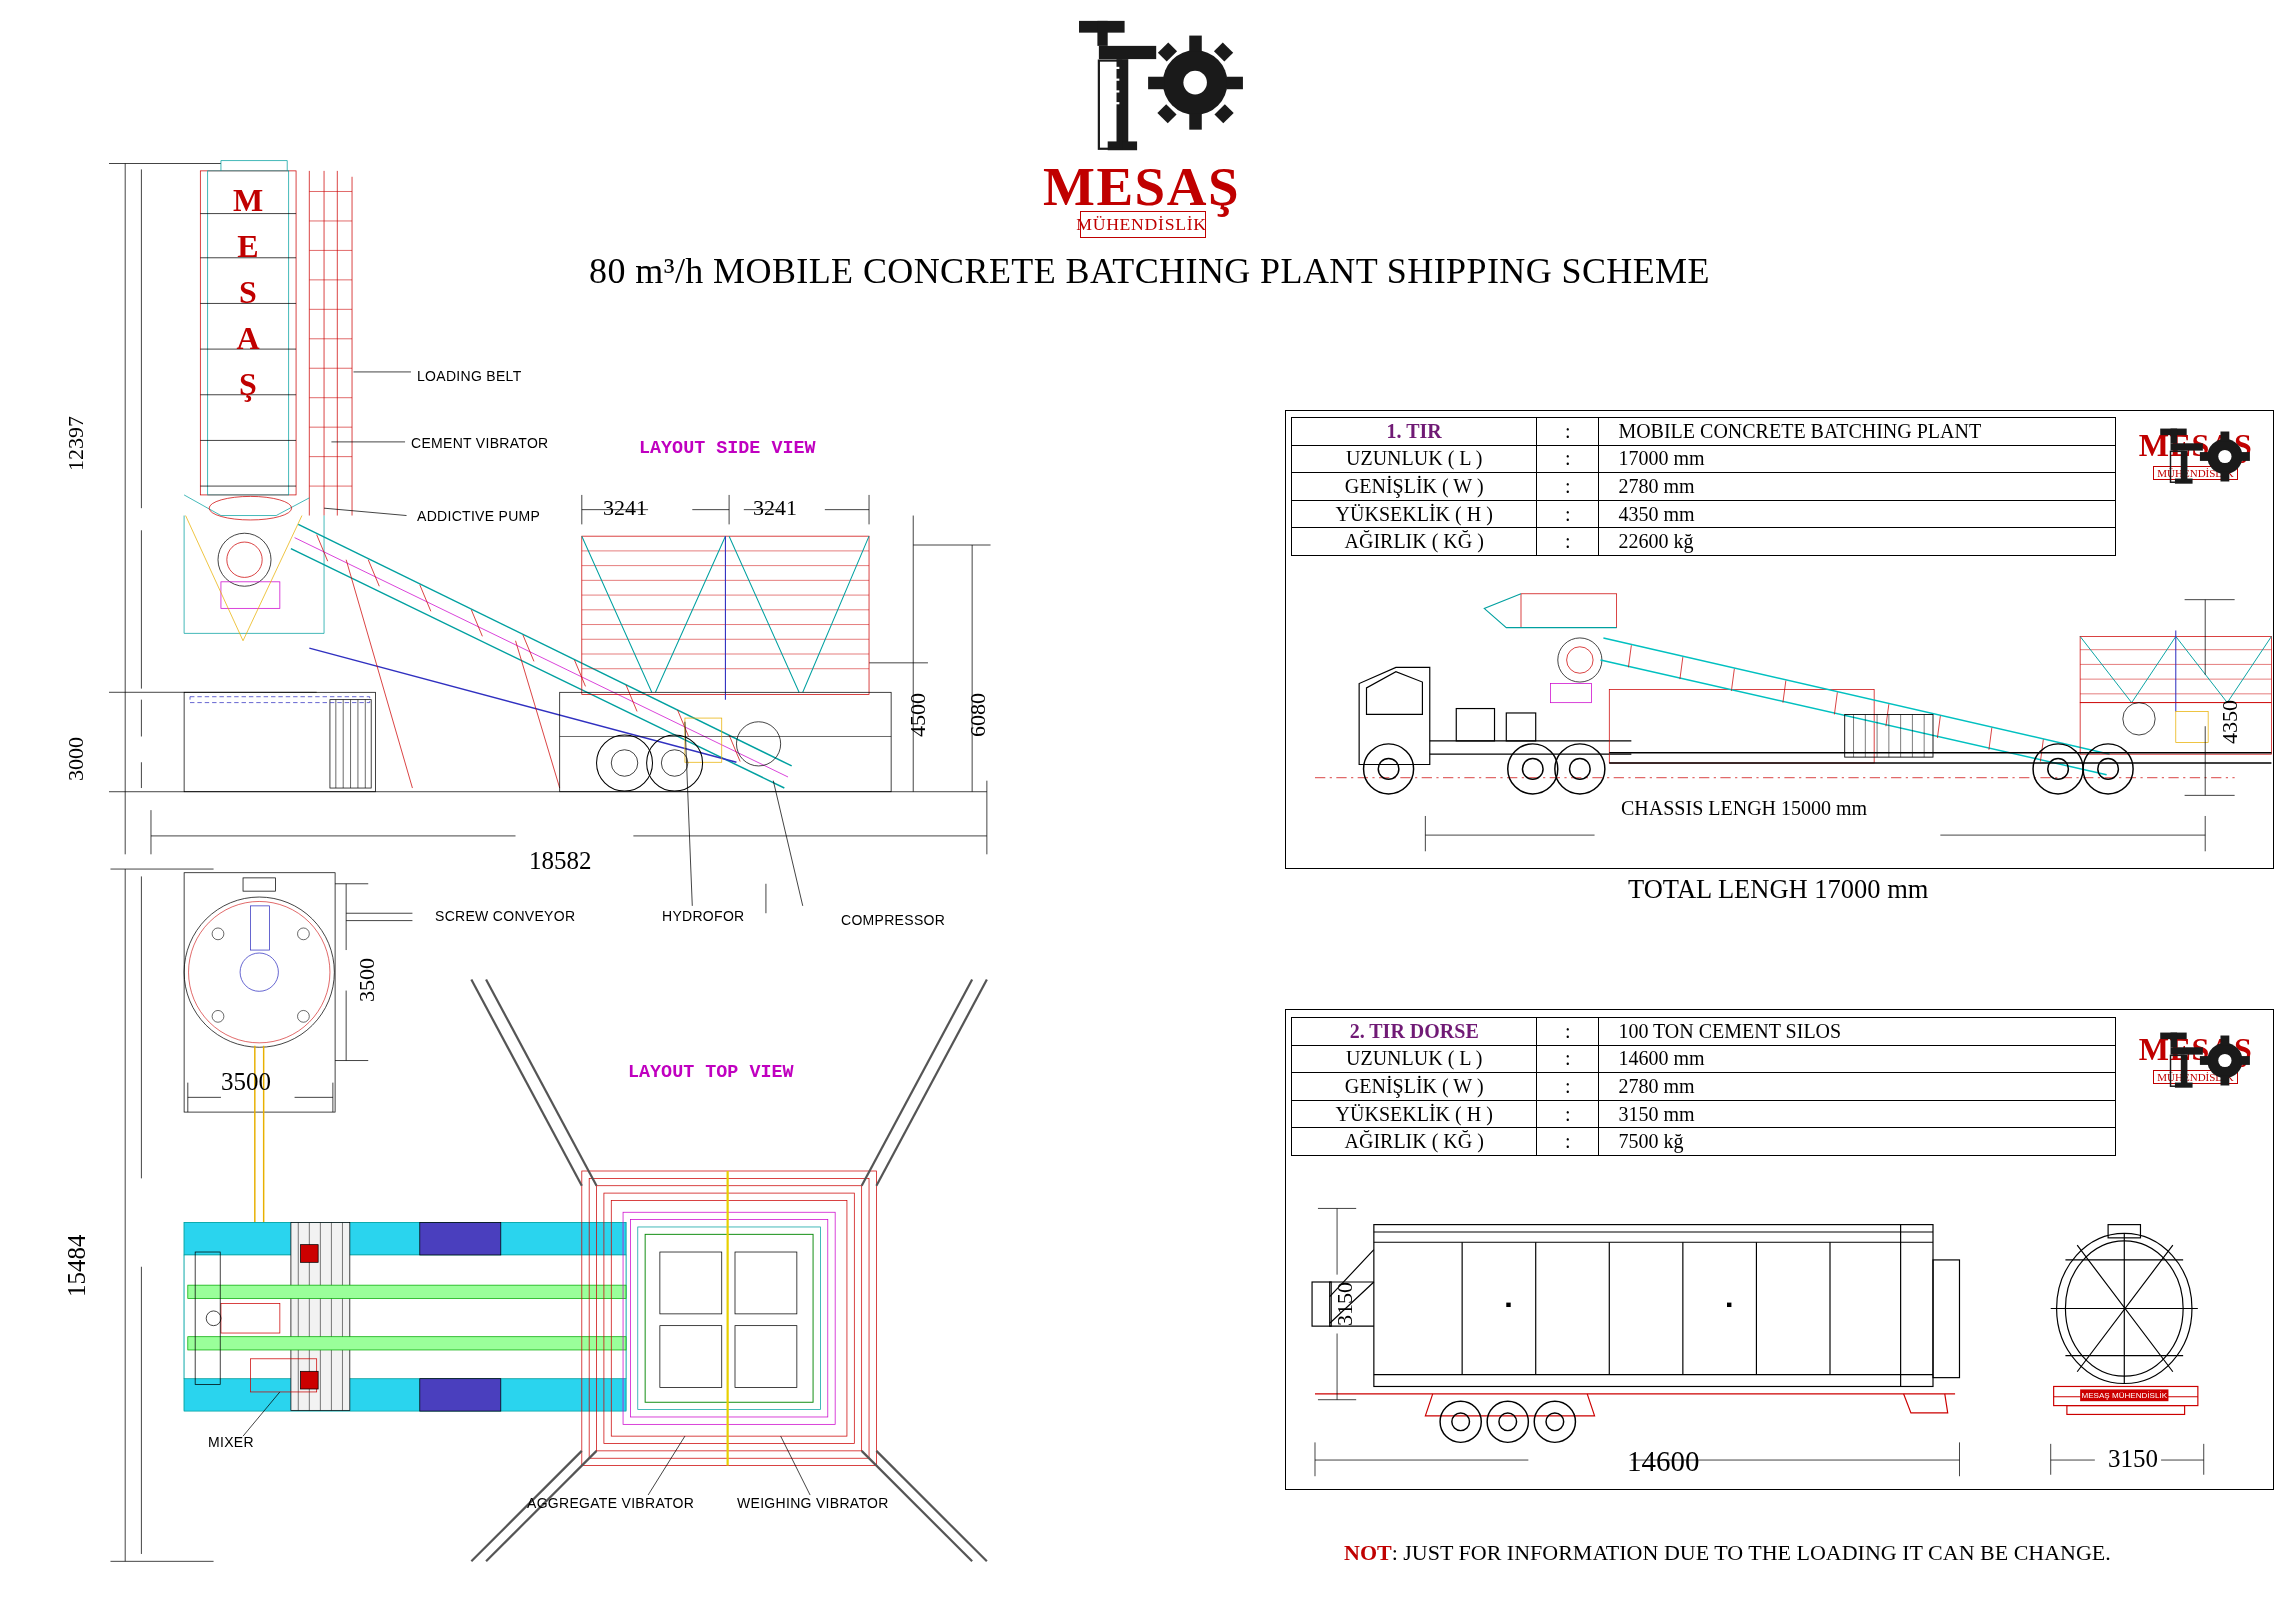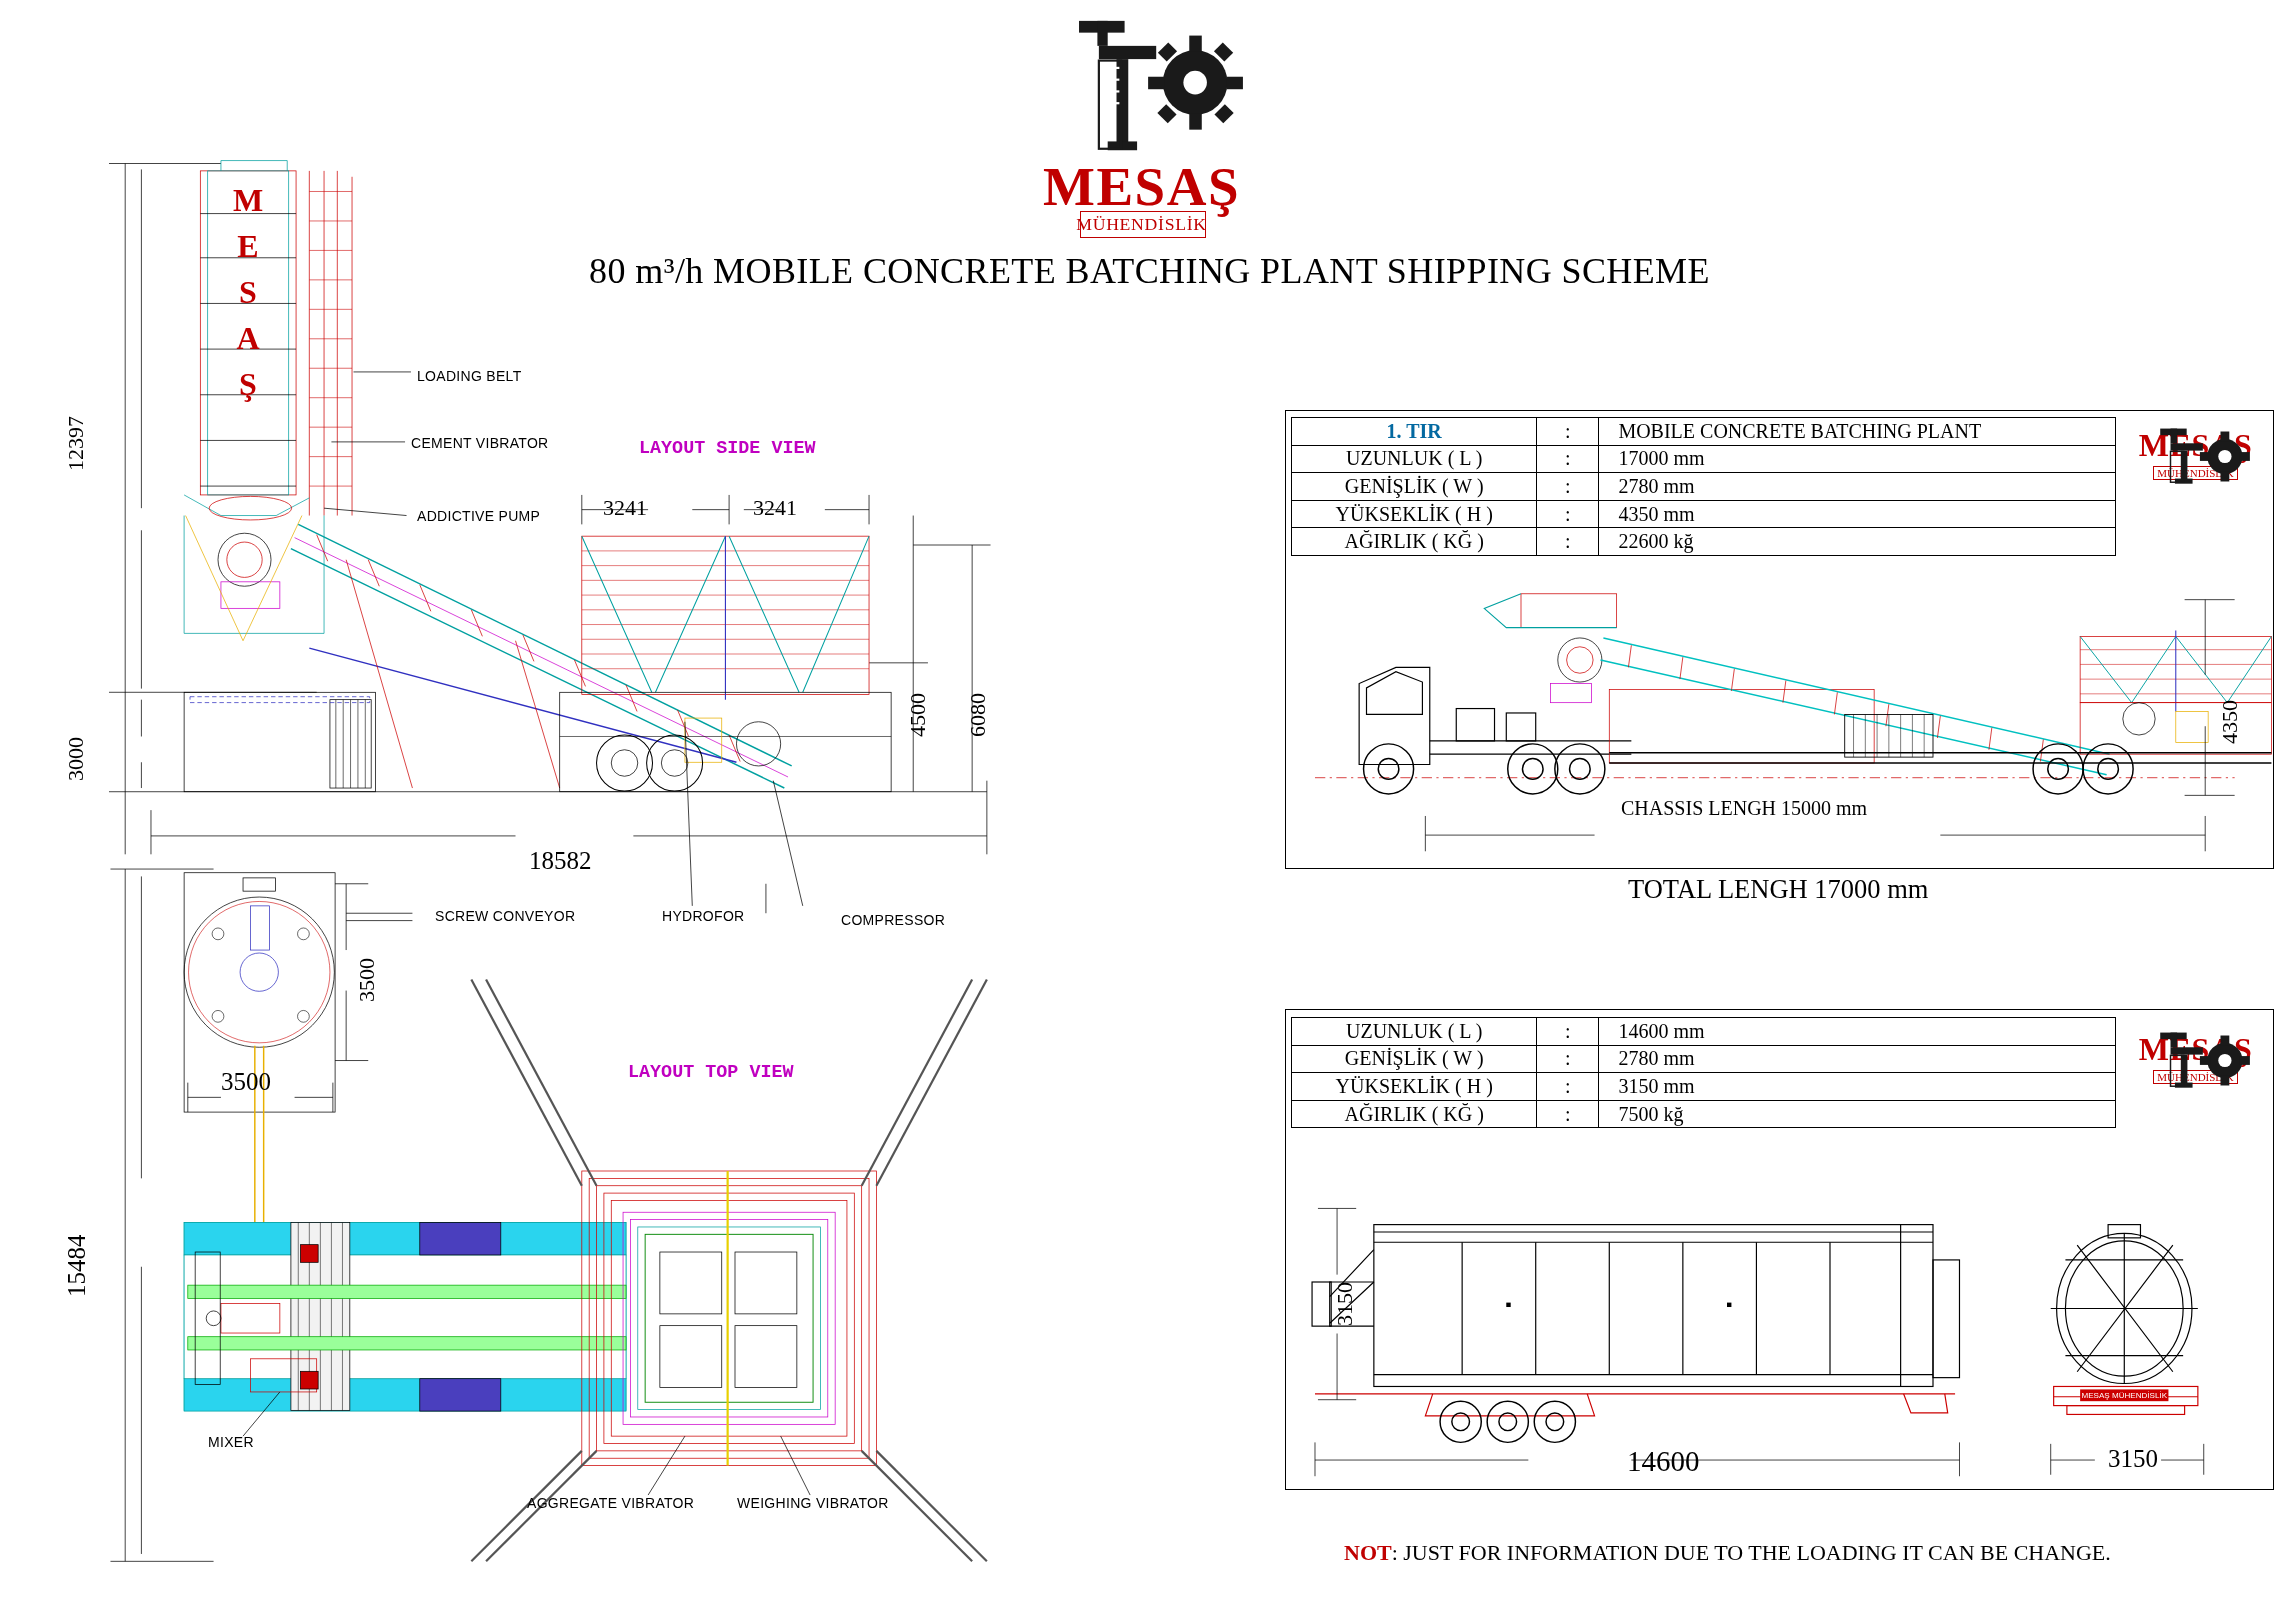--- a/index.html
+++ b/index.html
@@ -25,21 +25,21 @@
   
   .dim  { font-family:"Liberation Serif", serif; font-size:22px; }
   .ann  { font-family:"Liberation Sans", sans-serif; font-size:14px; letter-spacing:0.3px; }
   .vert { transform:rotate(-90deg); transform-origin:left top; white-space:nowrap; }
   .magenta { color:#c000c0; font-weight:bold; font-family:Liberation Mono, monospace; font-size:18.4px; }
 
   
   .spec-table { position:absolute; border-collapse:collapse; font-size:20px; }
   .spec-table td { border:0.7px solid #000; padding:1.5px 7.4px; height:23.6px; vertical-align:middle;
        font-family:"Liberation Serif", serif; }
-  .spec-table td.hdr { color:#0369a1; font-weight:bold; }
+  .spec-table td.hdr { color:#701a75; font-weight:bold; }
   .spec-table td.col-label { width:221px; text-align:center; }
   .spec-table td.col-colon { width:44px; text-align:center; }
   .spec-table td.col-val { width:471px; text-align:left; padding-left:19px; }
 
   .panel { position:absolute; border:0.7px solid #000; }
 
   .mini-logo { position:absolute; text-align:center; }
   .mini-logo .mb { font-family:"Liberation Serif", serif; font-weight:bold;
       font-size:32px; color:#c00000; letter-spacing:0.7px; }
   .mini-logo .ms { font-size:11px; color:#c00000; border:1.1px solid #c00000;
@@ -528,20 +528,25 @@
 </svg>
 
 <div class="abs dim vert" style="left:2217px; top:744px;">4350</div>
 <div class="abs" style="left:1621px; top:797px; font-size:20px;">CHASSIS LENGH 15000 mm</div>
 <div class="abs" style="left:1628px; top:831px; font-size:26.5px;margin-top:43px;">TOTAL LENGH 17000 mm</div>
 
 <div class="panel" style="left:1285px; top:1009px; width:987px; height:479px;"></div>
 
 <table class="spec-table" style="left:1291px; top:1017px; width:825px;">
   <tbody>
+      <tr>
+    <td class="col-label hdr">2. TIR DORSE</td>
+    <td class="col-colon">:</td>
+    <td class="col-val">100 TON CEMENT SILOS</td>
+  </tr>
   <tr>
     <td class="col-label">UZUNLUK ( L )</td>
     <td class="col-colon">:</td>
     <td class="col-val">14600 mm</td>
   </tr>
   <tr>
     <td class="col-label">GENİŞLİK ( W )</td>
     <td class="col-colon">:</td>
     <td class="col-val">2780 mm</td>
   </tr>

